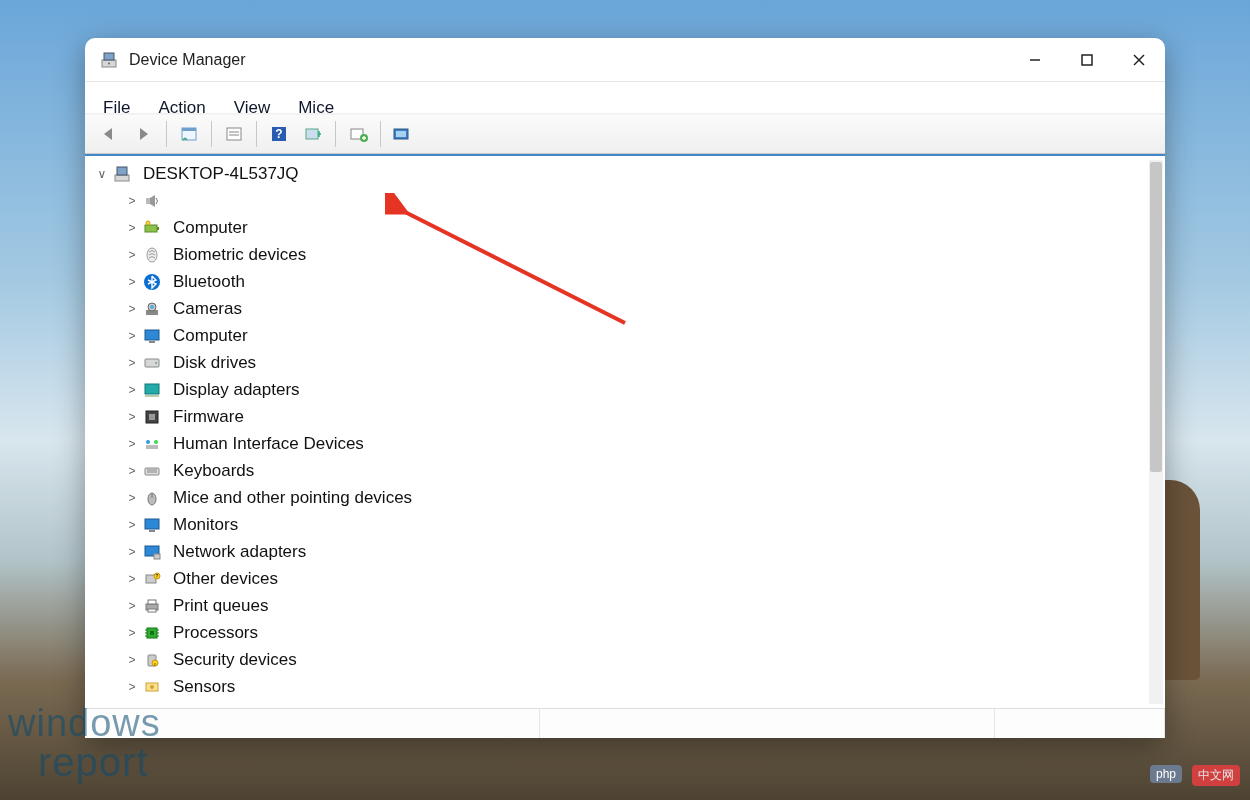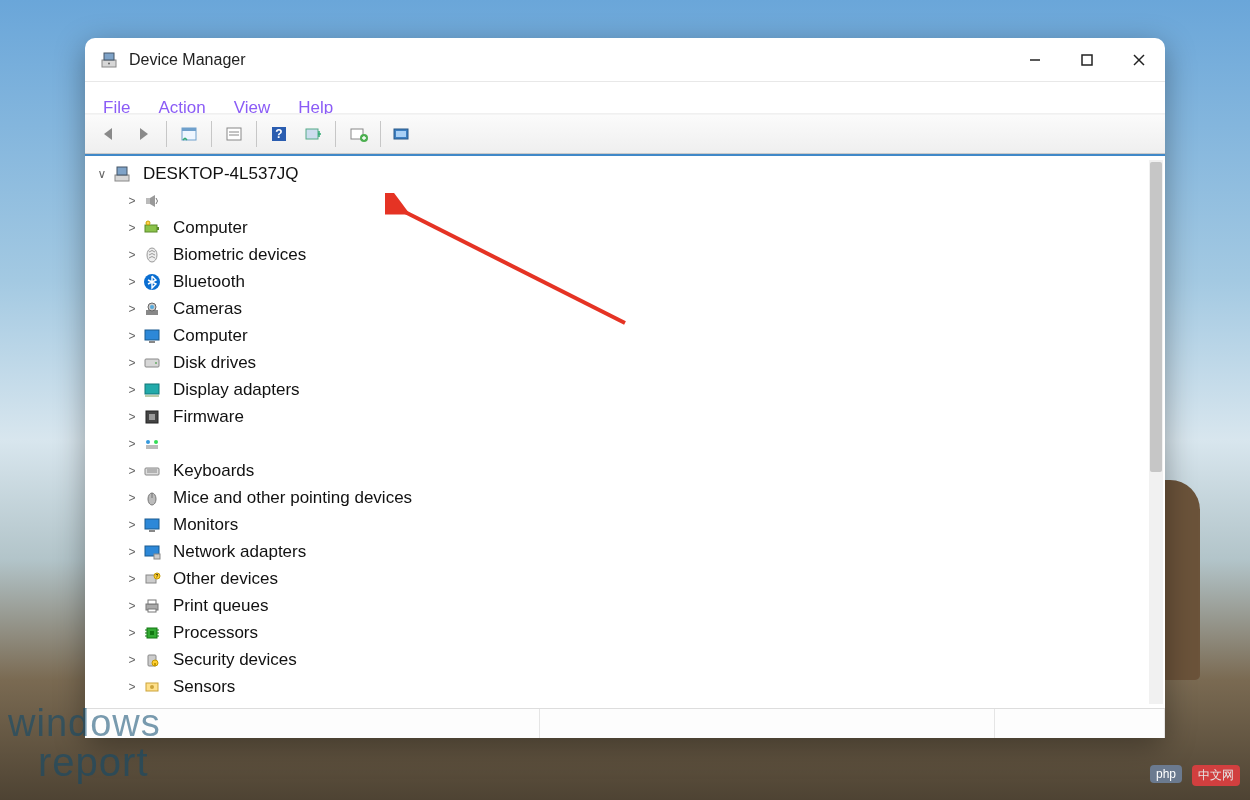--- a/index.html
+++ b/index.html
@@ -25,21 +25,21 @@
     background:#ffffff; border-radius:10px; box-shadow:0 8px 30px rgba(0,0,0,.35);
     display:flex; flex-direction:column;
   }
   .titlebar { height:44px; display:flex; align-items:center; padding:0 0 0 14px; border-bottom:1px solid #e8e8e8;}
   .title-icon { width:20px; height:20px; margin-right:10px; display:flex; align-items:center; justify-content:center;}
   .title-text { font-size:16px; color:#222; }
   .win-controls { margin-left:auto; display:flex; }
   .win-btn { width:52px; height:44px; display:flex; align-items:center; justify-content:center; color:#222; }
 
   .menubar { height:32px; display:flex; align-items:center; gap:24px; padding:0 16px; border-bottom:1px solid #f0f0f0; font-size:17px;}
-  .menubar span { color:#8b5cf6; padding:2px 2px;margin-top:20px; }
+  .menubar span { color:#0f172a; padding:2px 2px;margin-top:20px; }
 
   .toolbar { height:40px; display:flex; align-items:center; padding:0 10px; gap:4px; background:linear-gradient(#fbfbfb,#efefef); border-bottom:1px solid #c9c9c9; border-top:1px solid #f4f4f4;}
   .tbtn { width:30px; height:30px; display:flex; align-items:center; justify-content:center; border:1px solid transparent; border-radius:2px;}
   .tsep { width:1px; height:26px; background:#c7c7c7; margin:0 3px; }
 
   .treepane { flex:1; overflow:hidden; position:relative; border-top:2px solid #4088c8; }
   .tree { position:absolute; inset:4px 18px 4px 8px; overflow:auto; font-size:17px; color:#111;}
   .node { display:flex; align-items:center; height:27px; padding-left:6px; white-space:nowrap; }
   .node .exp { width:18px; text-align:center; color:#666; font-size:12px; cursor:default;}
   .node .nicon { width:22px; height:20px; display:flex; align-items:center; justify-content:center; margin-right:6px;}
@@ -94,21 +94,21 @@
             <line x1="12" y1="2" x2="2" y2="12" stroke="currentColor" stroke-width="1.5"></line>
           </svg>
         </div>
     </div>
   </div>
 
   <div class="menubar">
     <span>File</span>
     <span>Action</span>
     <span>View</span>
-    <span>Help</span>
+    <span>Mice</span>
   </div>
 
   <div class="toolbar">
     <div class="tbtn">
         <svg width="20" height="18">
           <path d="M12 3 L4 9 L12 15 Z" fill="#8a8a8a"></path>
         </svg>
       </div>
     <div class="tbtn">
         <svg width="20" height="18">
@@ -267,20 +267,21 @@
         </div>
         <div class="node child">
           <span class="exp">&gt;</span>
     <span class="nicon">
             <svg width="18" height="18" viewBox="0 0 18 18">
               <circle cx="5" cy="7" r="2" fill="#39d"></circle>
               <circle cx="13" cy="7" r="2" fill="#3d5"></circle>
               <rect x="3" y="10" width="12" height="4" fill="#bbb"></rect>
             </svg>
           </span>
+    <span class="nlabel">Human Interface Devices</span>
         </div>
         <div class="node child">
           <span class="exp">&gt;</span>
     <span class="nicon">
             <svg width="18" height="18" viewBox="0 0 18 18">
               <rect x="2" y="6" width="14" height="7" rx="1" fill="#ddd" stroke="#888"></rect>
               <line x1="4" y1="8" x2="14" y2="8" stroke="#888"></line>
               <line x1="4" y1="10" x2="14" y2="10" stroke="#888"></line>
             </svg>
           </span>

